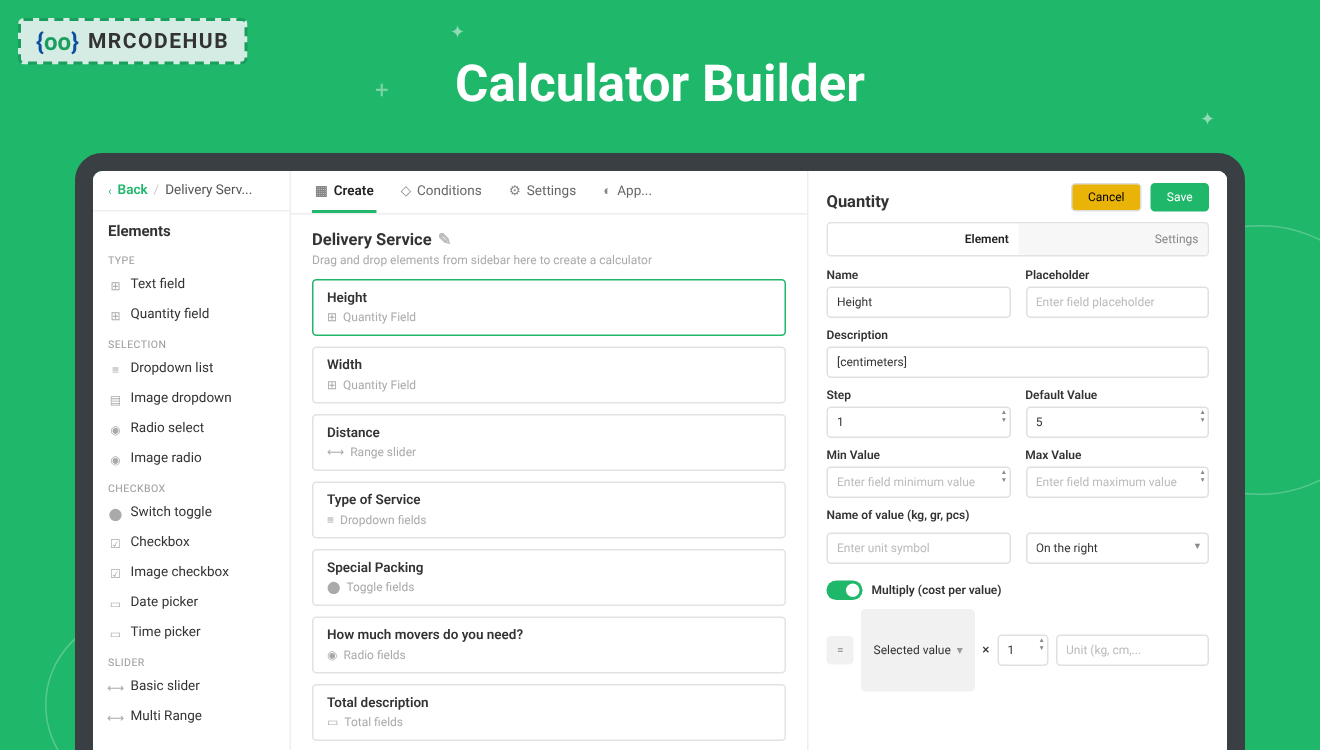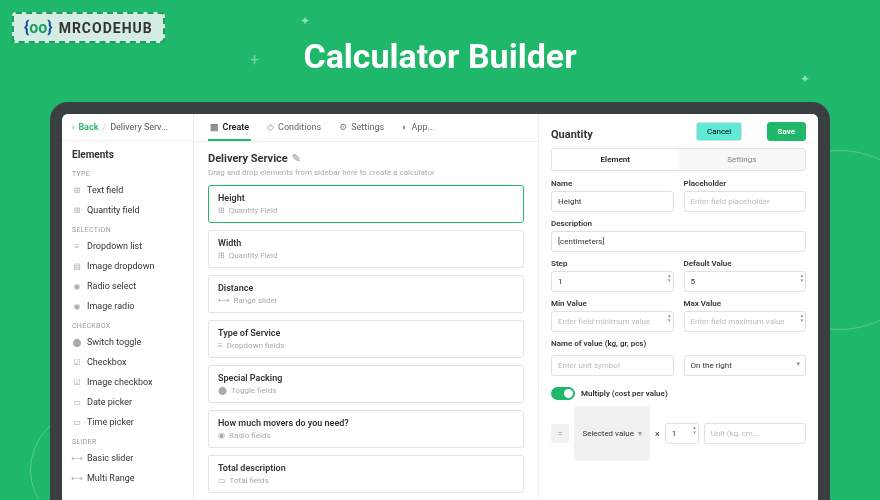--- a/index.html
+++ b/index.html
@@ -32,24 +32,24 @@
 .canvas{padding:10px 14px;overflow:hidden}
 .canvas-title{font-weight:700;font-size:11px;display:flex;align-items:center;gap:4px}
 .canvas-hint{color:#aaa;font-size:8px;margin:3px 0 8px}
 .field-card{border:1px solid #e2e2e2;border-radius:3px;padding:7px 9px;margin-bottom:7px;background:#fff}
 .field-card.sel{border-color:#1fb76a}
 .field-name{font-weight:600;font-size:9px;margin-bottom:3px}
 .field-type{color:#aaa;font-size:8px;display:flex;align-items:center;gap:4px}
 .right-col{width:280px;border-left:1px solid #eee;background:#fff;display:flex;flex-direction:column;padding:8px 12px;overflow:hidden}
 .right-head{display:flex;align-items:flex-end;justify-content:space-between;margin-bottom:7px}
 .right-title{font-weight:700;font-size:11px}
-.btn{border:1px solid #ddd;background:#5eead4;padding:4px 10px;border-radius:3px;font-size:8px;cursor:pointer}
-.btn.primary{background:#1fb76a;color:#fff;border-color:#1fb76a;font-weight:700;margin-left:22px}
+.btn{border:1px solid #ddd;background:#eab308;padding:4px 10px;border-radius:3px;font-size:8px;cursor:pointer}
+.btn.primary{background:#1fb76a;color:#fff;border-color:#1fb76a;font-weight:400;margin-left:4px}
 .subtabs{display:flex;border:1px solid #e2e2e2;border-radius:3px;overflow:hidden;margin-bottom:8px}
-.subtab{flex:1;text-align:center;padding:6px;font-size:8px;cursor:pointer;background:#f7f7f7;color:#888}
+.subtab{flex:1;text-align:right;padding:6px;font-size:8px;cursor:pointer;background:#f7f7f7;color:#888}
 .subtab.active{background:#fff;color:#222;font-weight:600}
 .form-row{display:flex;gap:10px;margin-bottom:7px}
 .form-group{flex:1;display:flex;flex-direction:column;gap:3px}
 .lbl{font-size:8px;font-weight:600;color:#333}
 .inp{border:1px solid #e0e0e0;border-radius:3px;padding:5px 6px;font-size:8px;width:100%;color:#333}
 .inp::placeholder{color:#bbb}
 .stepper{position:relative}
 .stepper .arrows{position:absolute;right:3px;top:2px;display:flex;flex-direction:column;font-size:5px;color:#888;line-height:5px}
 .select{position:relative}
 .select::after{content:"▾";position:absolute;right:6px;top:5px;color:#888;font-size:7px}

